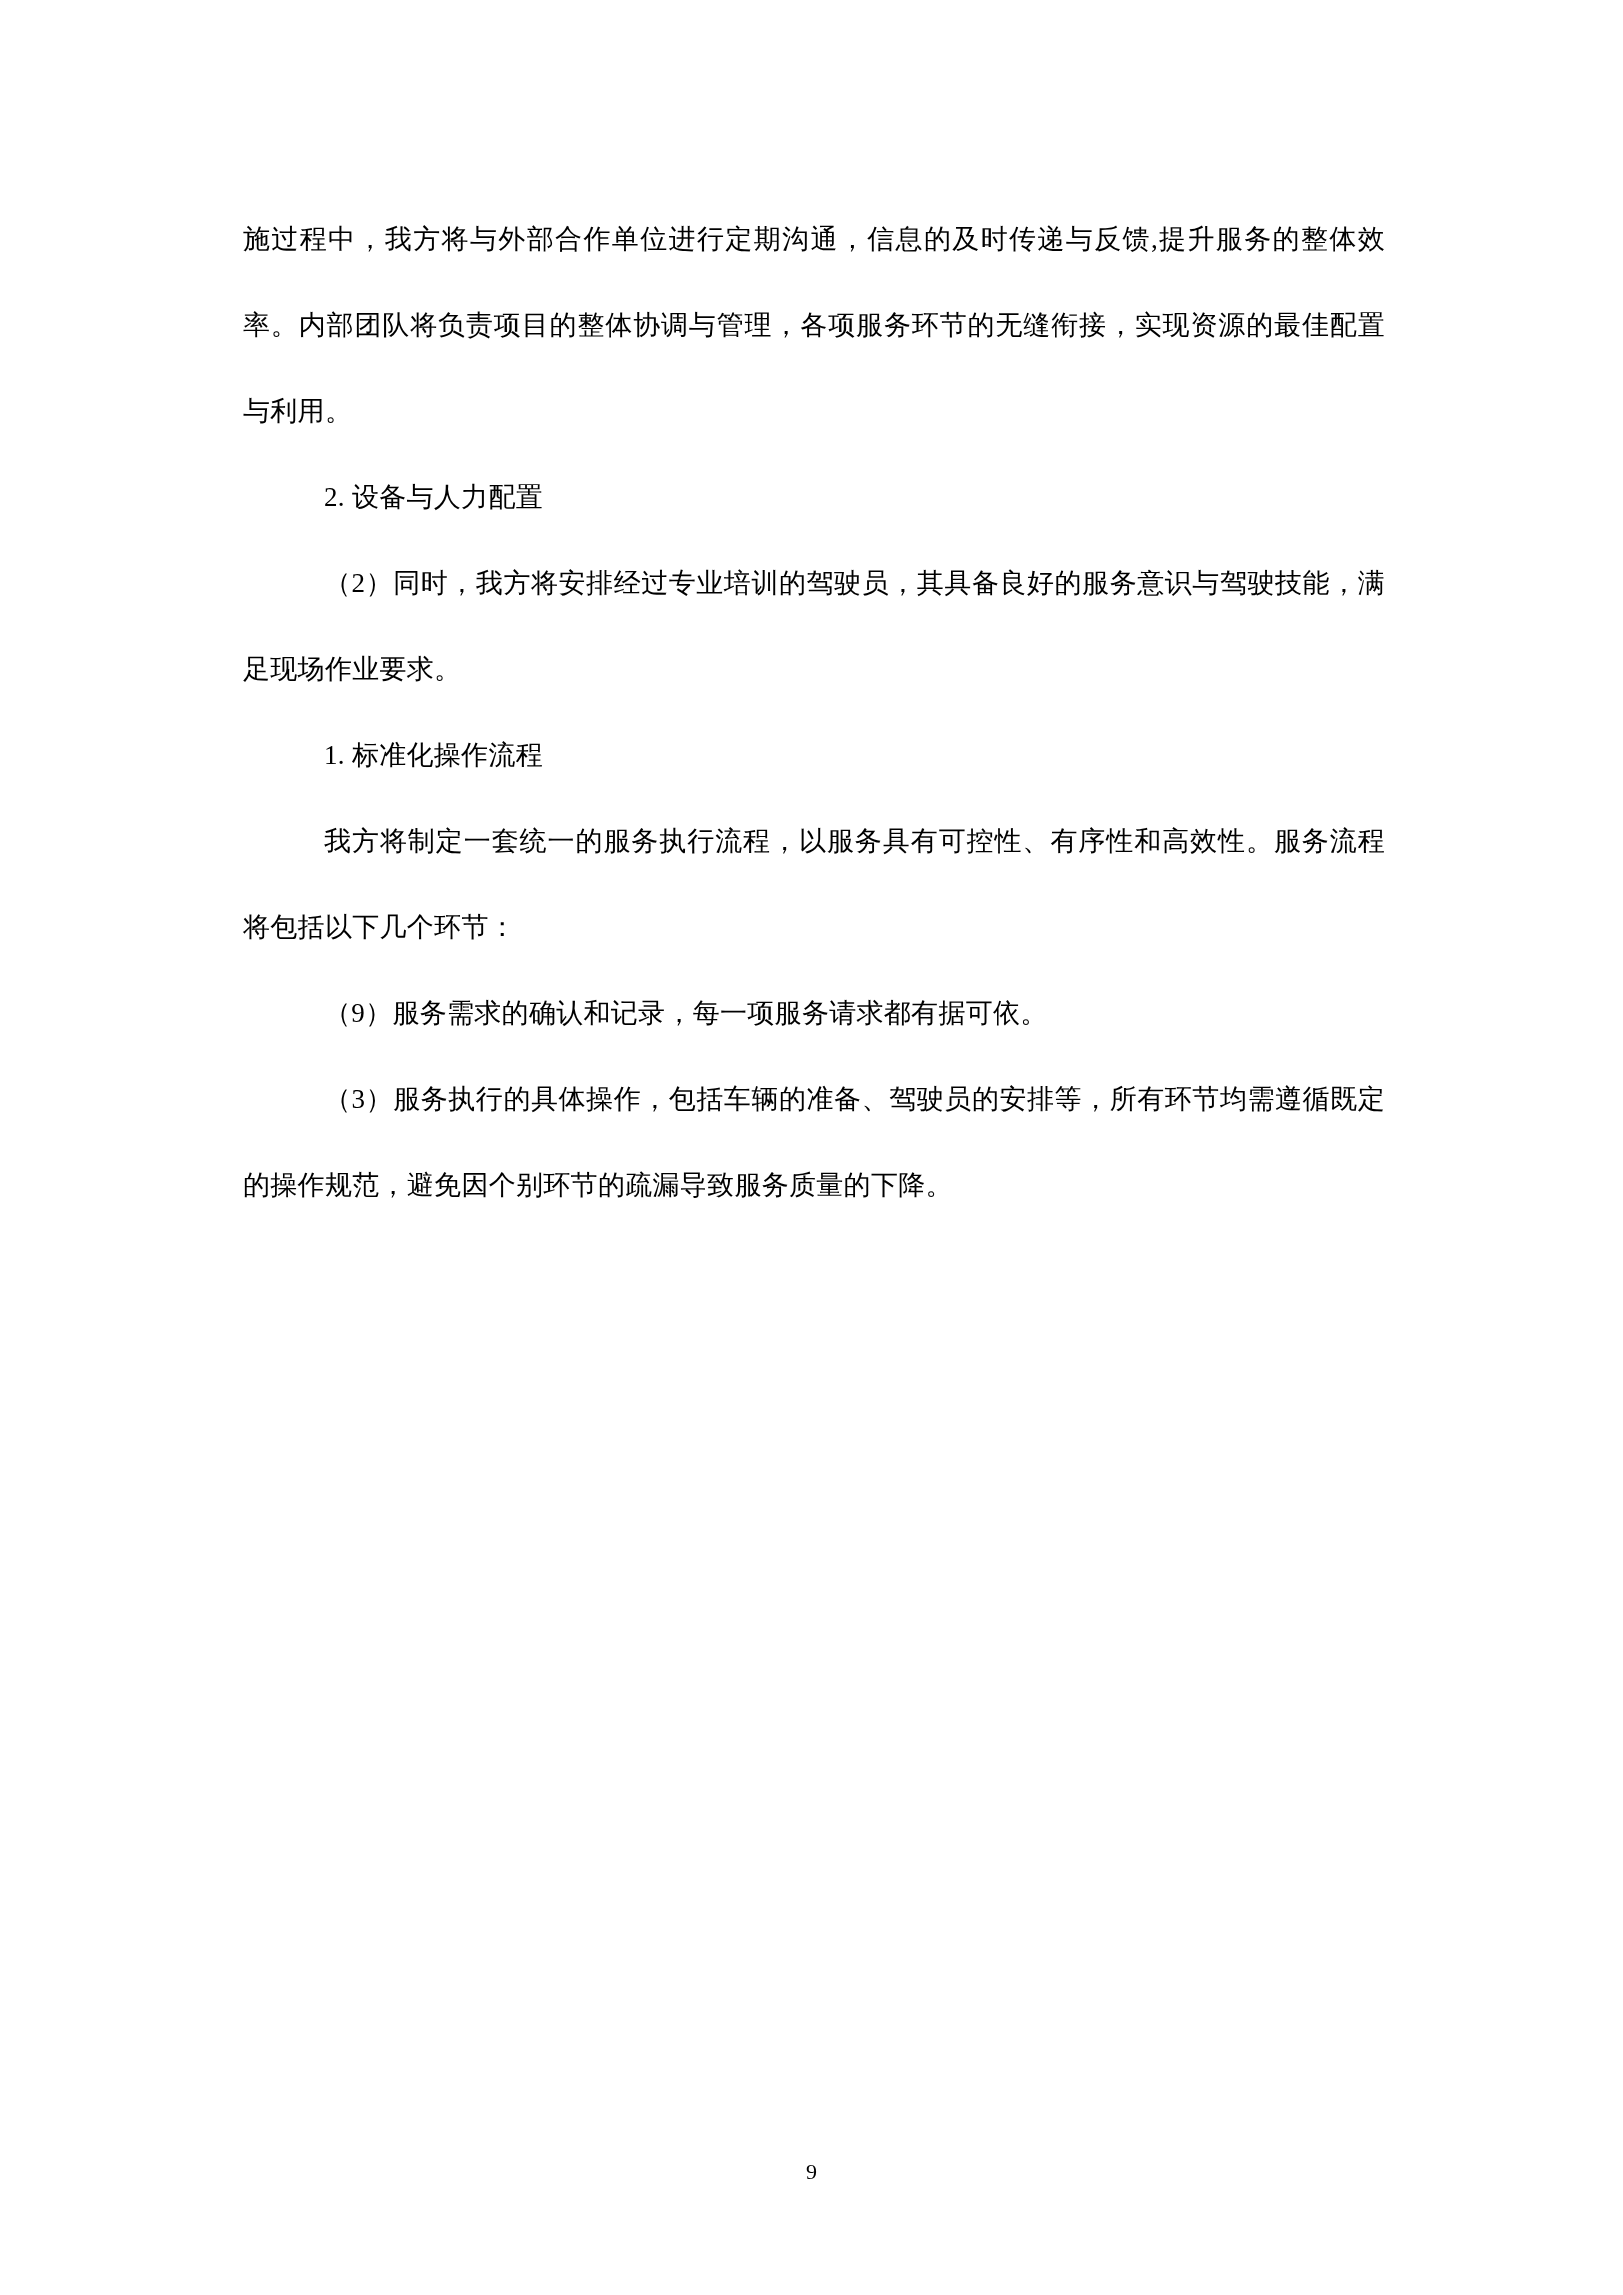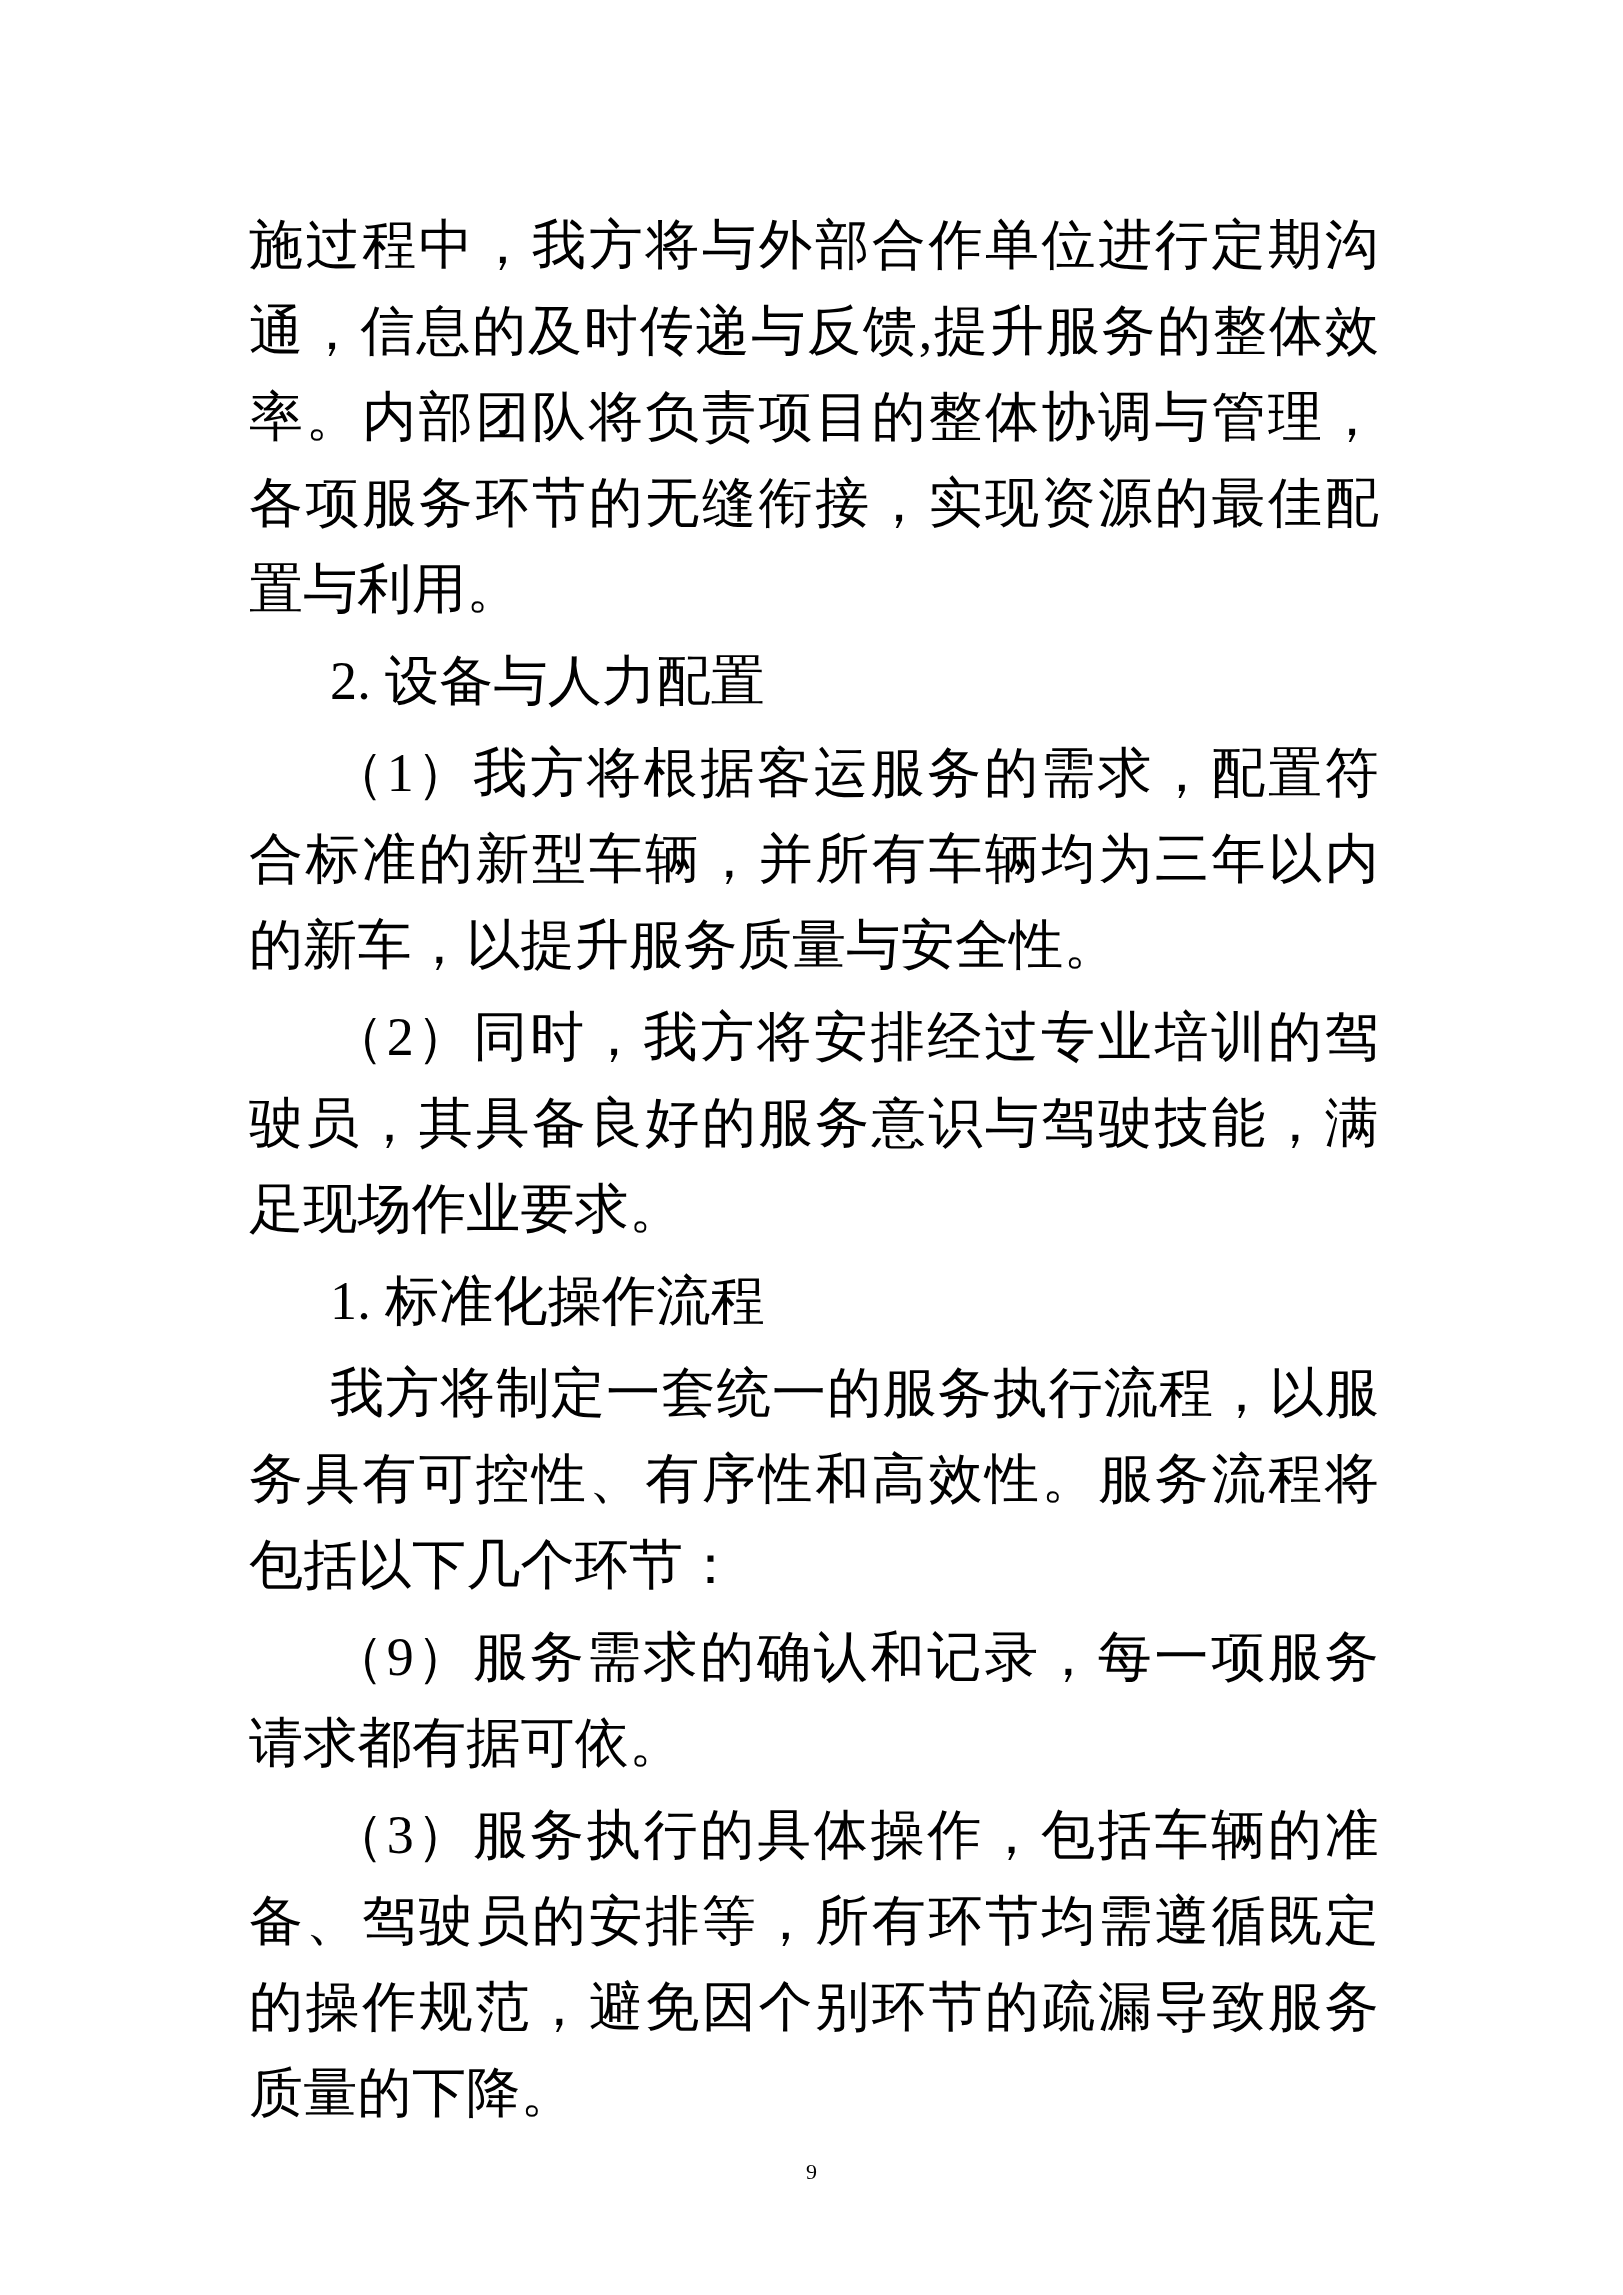--- a/index.html
+++ b/index.html
@@ -17,25 +17,25 @@
     color: #000000;
     overflow: hidden;
   }
   .content {
     position: absolute;
     left: 243px;
     top: 196px;
     width: 1142px;
   }
   .para {
-    font-size: 54px;
+    font-size: 27px;
     line-height: 86px;
     text-align: justify;
     text-justify: inter-ideograph;
-    margin: 6px;
+    margin: 0;
     letter-spacing: 0.3px;
   }
   .indent {
     text-indent: 81px;
   }
   .footer {
     position: absolute;
     left: 0;
     top: 2159px;
     width: 1623px;
@@ -45,21 +45,20 @@
     color: #000000;
   }
 </style>
 </head>
 <body>
 
 <div class="page">
   <div class="content">
     <p class="para">施过程中，我方将与外部合作单位进行定期沟通，信息的及时传递与反馈,提升服务的整体效率。内部团队将负责项目的整体协调与管理，各项服务环节的无缝衔接，实现资源的最佳配置与利用。</p>
     <p class="para indent">2. 设备与人力配置</p>
-    <p class="para indent">（1）我方将根据客运服务的需求，配置符合标准的新型车辆，并所有车辆均为三年以内的新车，以提升服务质量与安全性。</p>
     <p class="para indent">（2）同时，我方将安排经过专业培训的驾驶员，其具备良好的服务意识与驾驶技能，满足现场作业要求。</p>
     <p class="para indent">1. 标准化操作流程</p>
     <p class="para indent">我方将制定一套统一的服务执行流程，以服务具有可控性、有序性和高效性。服务流程将包括以下几个环节：</p>
     <p class="para indent">（9）服务需求的确认和记录，每一项服务请求都有据可依。</p>
     <p class="para indent">（3）服务执行的具体操作，包括车辆的准备、驾驶员的安排等，所有环节均需遵循既定的操作规范，避免因个别环节的疏漏导致服务质量的下降。</p>
   </div>
   <div class="footer">9</div>
 </div>
 
 

